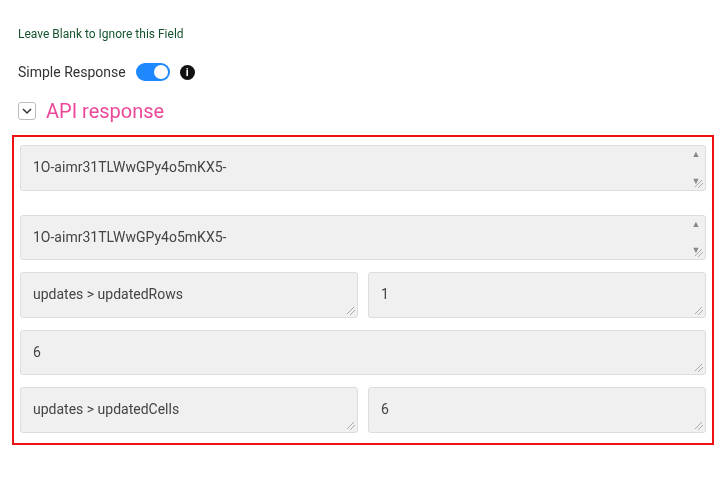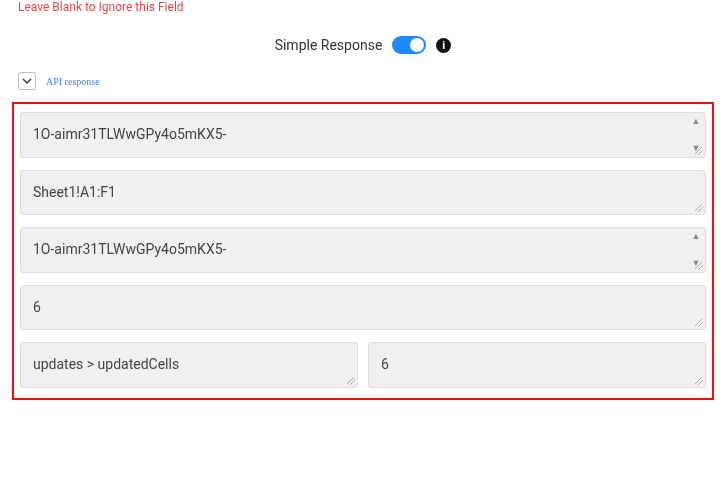--- a/index.html
+++ b/index.html
@@ -4,30 +4,30 @@
 <style>
   * { box-sizing: border-box; margin: 0; padding: 0; }
   body {
     font-family: -apple-system, BlinkMacSystemFont, "Segoe UI", Roboto, Arial, sans-serif;
     background: #fff;
     font-size: 14px;
     color: #333;
     width: 726px;
   }
   .hint {
-    color: #ef4444;
+    color: #14532d;
     font-size: 12px;
     padding: 0 18px 12px;
+    margin-top: 27px;
   }
   .row {
     display: flex;
     align-items: center;
     padding: 10px 18px;
     gap: 10px;
-    justify-content: center;
   }
   .label-text {
     color: #333;
     font-size: 14px;
   }
   .toggle {
     width: 34px;
     height: 18px;
     border-radius: 9px;
     background: #1e88ff;
@@ -70,23 +70,22 @@
     border: 1px solid #bbb;
     border-radius: 3px;
     display: flex;
     align-items: center;
     justify-content: center;
     cursor: pointer;
     color: #333;
   }
   .collapse-btn svg { display: block; }
   .section-title {
-    font-size: 10px;
-    color: #3b82f6;
-    font-family: Liberation Serif, serif;
+    font-size: 20px;
+    color: #ec4899;
   }
 
   .api-box {
     border: 2px solid #e11;
     margin: 0 12px;
     padding: 2px 4px 4px;
   }
   .api-grid {
     position: relative;
   }
@@ -162,27 +161,30 @@
 
 <div class="api-box">
   <div class="api-grid" id="api-grid">
       <div class="api-row">
         <div class="api-val has-stepper">1O-aimr31TLWwGPy4o5mKX5-<div class="stepper">
             <span>▲</span>
             <span>▼</span>
           </div></div>
       </div>
       <div class="api-row">
-        <div class="api-val">Sheet1!A1:F1</div>
       </div>
       <div class="api-row">
         <div class="api-val has-stepper">1O-aimr31TLWwGPy4o5mKX5-<div class="stepper">
             <span>▲</span>
             <span>▼</span>
           </div></div>
+      </div>
+      <div class="api-row">
+        <div class="api-key">updates &gt; updatedRows</div>
+        <div class="api-val">1</div>
       </div>
       <div class="api-row">
         <div class="api-val">6</div>
       </div>
       <div class="api-row">
         <div class="api-key">updates &gt; updatedCells</div>
         <div class="api-val">6</div>
       </div>
     </div>
 </div>

